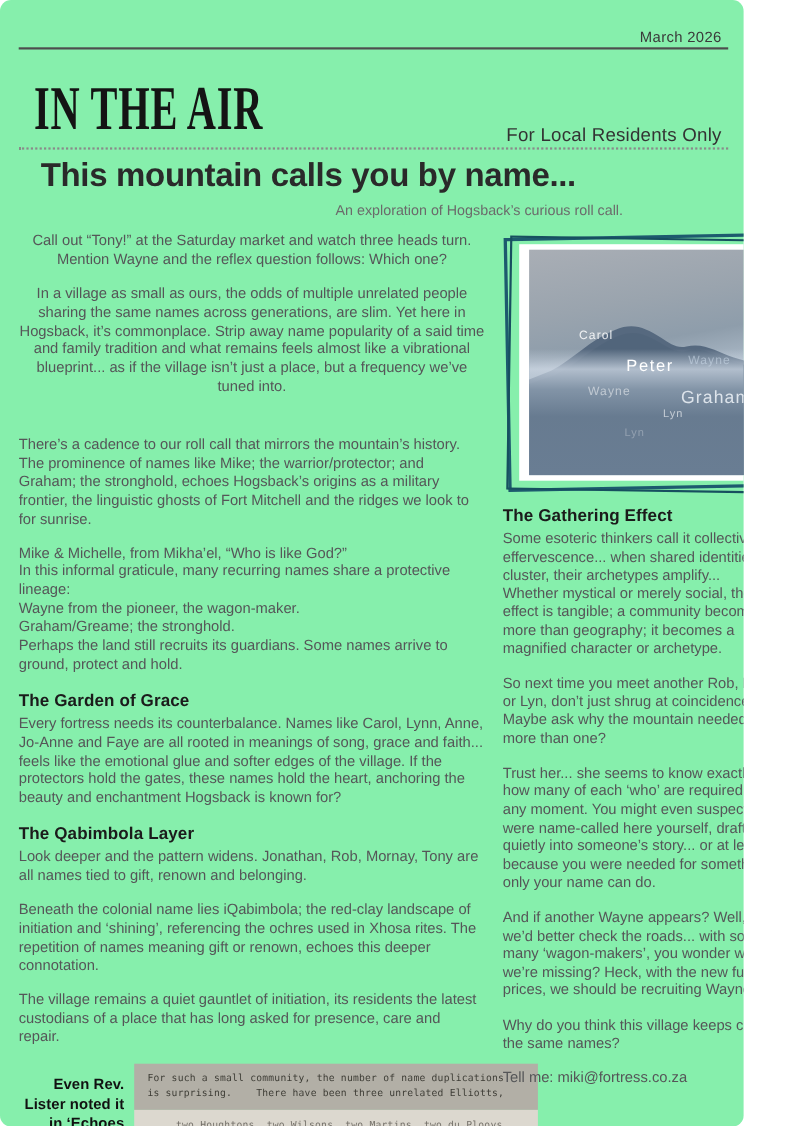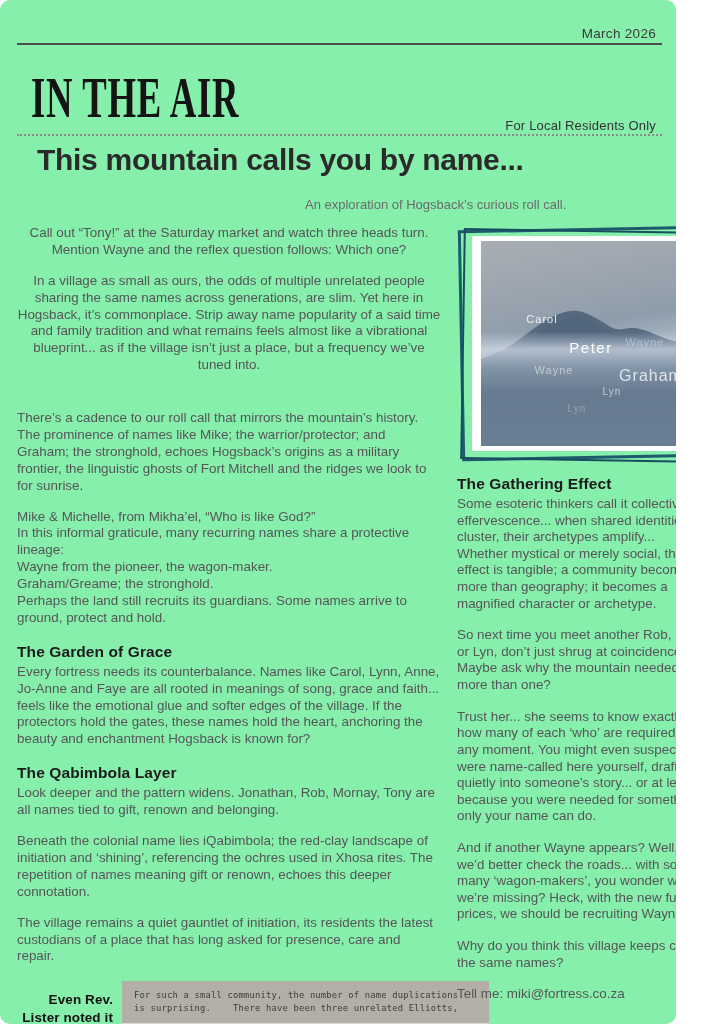--- a/index.html
+++ b/index.html
@@ -12,27 +12,27 @@
   
   .date-line { text-align:right; font-size:13.5px; color:#3a3a3a; letter-spacing:.3px; padding-right:6px; }
   .rule-solid { border:none; border-top:2px solid #4d4d4d; margin-top:2px; }
   .masthead-row { position:relative; height:66px;margin-top:23px; }
   .masthead {
     position:absolute; left:14px; top:2px;
     font-family:"Liberation Serif", serif; font-weight:bold;
     font-size:54px; line-height:1; color:#141414; letter-spacing:1px;
     transform:scaleX(.68) scaleY(1.05); transform-origin:left top; white-space:nowrap;
   }
-  .audience { position:absolute; right:6px; bottom:1px; font-size:13px; color:#333; letter-spacing:.2px; }
+  .audience { position:absolute; right:6px; bottom:1px; font-size:17px; color:#333; letter-spacing:.2px; }
   .rule-dotted { border:none; border-top:2px dotted #8a8a8a; }
   .headline {
     margin-top:7px; font-size:30px; font-weight:bold; color:#2a2a2a;
     letter-spacing:-.3px; line-height:1.1;margin-left:20px;
   }
-  .subheadline { margin-top:21px; margin-left:288px; font-size:13px; color:#6b6b6b; }
+  .subheadline { margin-top:7px; margin-left:288px; font-size:13px; color:#6b6b6b; }
   
   .columns { display:flex; gap:16px; margin-top:13px; }
   .col-left { width:424px; }
   .col-right { width:253px; }
   .para, p.body { font-size:13.4px; line-height:1.26; color:#555658; margin-bottom:14px; }
   .center { text-align:center; }
   .gap-lg { margin-top:36px; }
   h3.sec { font-size:15.5px; font-weight:bold; color:#1b1b1b; margin:16px 0 3px; letter-spacing:.1px; }
   .col-right .para, .col-right p.body { line-height:1.24; margin-bottom:15px; }
   .col-right h3.sec { margin-top:0; }

